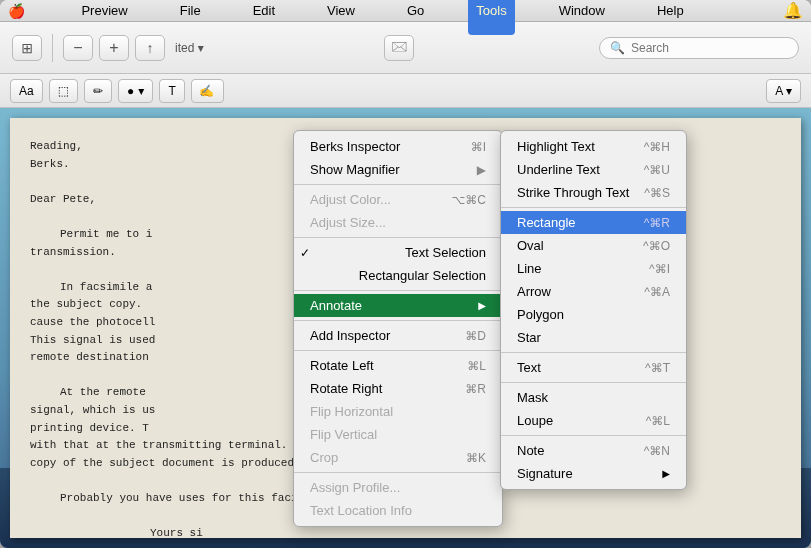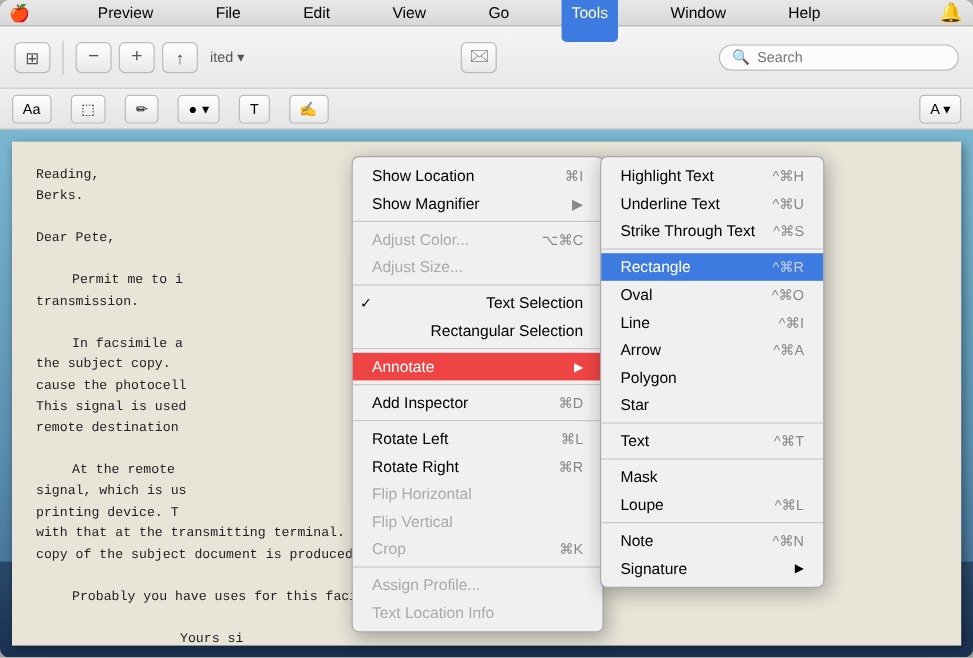--- a/index.html
+++ b/index.html
@@ -124,21 +124,21 @@
     }
 
     
     .annotation-bar {
       height: 34px;
       background: linear-gradient(to bottom, #f0f0f0, #e4e4e4);
       border-bottom: 1px solid #c0c0c0;
       display: flex;
       align-items: center;
       padding: 0 10px;
-      gap: 16px;
+      gap: 6px;
       flex-shrink: 0;
     }
     .ann-btn {
       height: 24px;
       padding: 0 8px;
       border: 1px solid #bbb;
       border-radius: 4px;
       background: linear-gradient(to bottom, #fff, #e8e8e8);
       display: flex; align-items: center; gap: 4px;
       cursor: pointer;
@@ -198,21 +198,21 @@
       display: flex;
       align-items: center;
       justify-content: space-between;
       cursor: default;
       font-size: 13px;
       color: #000;
       white-space: nowrap;
     }
     .menu-item.disabled { color: #aaa; text-align: center; }
     .menu-item.active-highlight {
-      background: #ef4444;
+      background: #15803d;
       color: #fff;
     }
     .menu-item.has-check {
       padding-left: 6px;
     }
     .menu-check { width: 10px; margin-right: 6px; font-size: 12px; }
 
     .menu-shortcut { color: #888; font-size: 12px; }
     .menu-arrow { font-size: 10px; }
 
@@ -334,21 +334,21 @@
           <div style="padding-left:30px;">Probably you have uses for this facility</div>
           <br>
           <div style="padding-left:120px;">Yours si</div>
         </div>
       </div>
     </div>
 
     <div class="tools-menu">
 
       <div class="menu-item">
-        <span>Show Location</span>
+        <span>Berks Inspector</span>
         <span class="menu-shortcut">⌘I</span>
       </div>
 
       <div class="menu-item">
         <span>Show Magnifier</span>
         <span class="menu-shortcut">▶</span>
       </div>
       <div class="menu-separator"></div>
 
       <div class="menu-item disabled">

